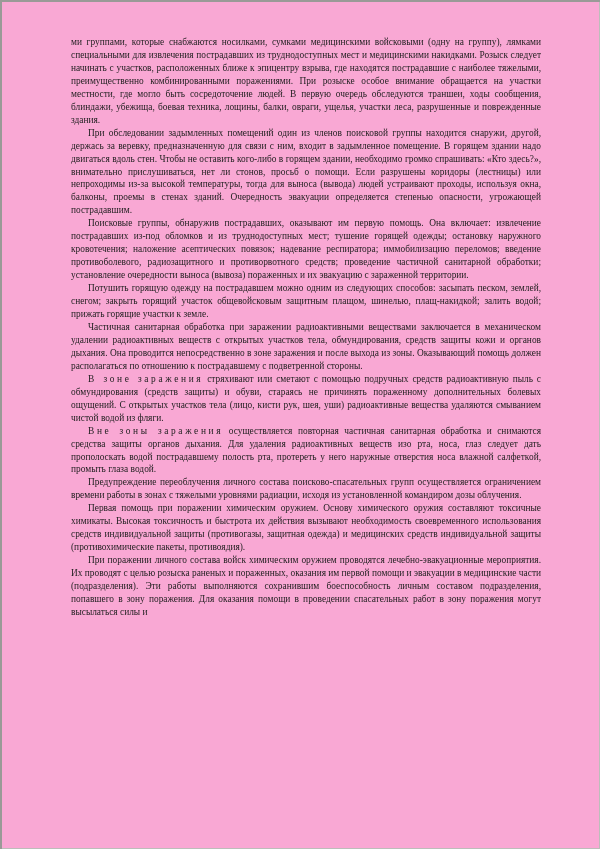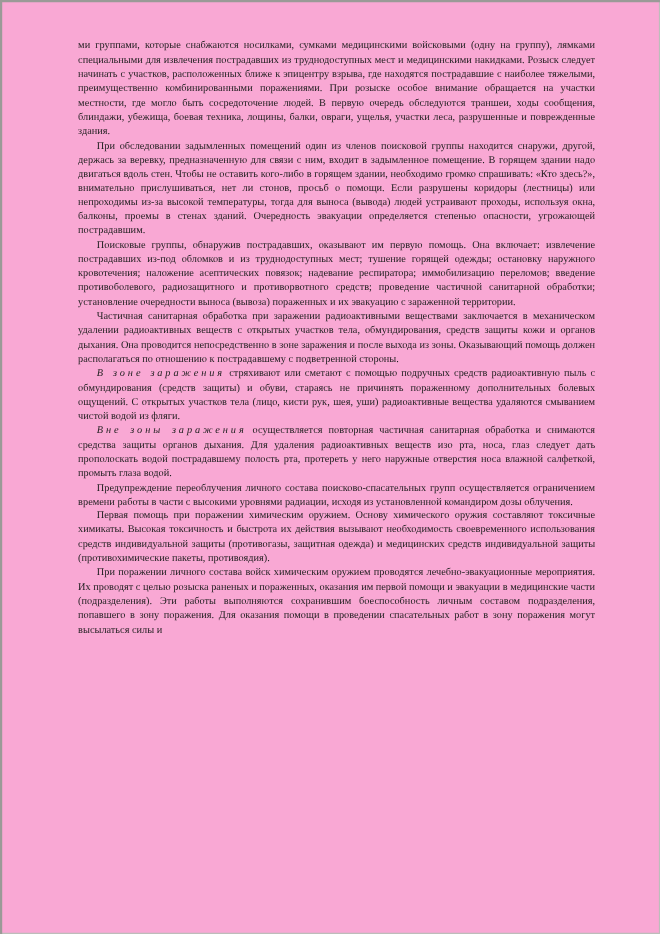--- a/index.html
+++ b/index.html
@@ -38,31 +38,31 @@
     padding: 0;
   }
   p.para.indent {
     text-indent: 17px;
   }
   .run-bold {
     font-weight: normal;
   }
   .run-spaced {
     letter-spacing: 0.28em;
-    font-style: italic;
   }
 </style>
 </head>
 <body style="background: rgb(207, 207, 204);">
 
 <div class="page" style="background: #f9a8d4;">
   <div class="text-block" style="color: rgb(30, 30, 30);">
       <p class="para"><span class="run-normal">ми группами, которые снабжаются носилками, сумками медицинскими войсковыми (одну на группу), лямками специальными для извлечения пострадавших из труднодоступных мест и медицинскими накидками. Розыск следует начинать с участков, расположенных ближе к эпицентру взрыва, где находятся пострадавшие с наиболее тяжелыми, преимущественно комбинированными поражениями. При розыске особое внимание обращается на участки местности, где могло быть сосредоточение людей. В первую очередь обследуются траншеи, ходы сообщения, блиндажи, убежища, боевая техника, лощины, балки, овраги, ущелья, участки леса, разрушенные и поврежденные здания.</span></p>
       <p class="para indent"><span class="run-normal">При обследовании задымленных помещений один из членов поисковой группы находится снаружи, другой, держась за веревку, предназначенную для связи с ним, входит в задымленное помещение. В горящем здании надо двигаться вдоль стен. Чтобы не оставить кого-либо в горящем здании, необходимо громко спрашивать: «Кто здесь?», внимательно прислушиваться, нет ли стонов, просьб о помощи. Если разрушены коридоры (лестницы) или непроходимы из-за высокой температуры, тогда для выноса (вывода) людей устраивают проходы, используя окна, балконы, проемы в стенах зданий. Очередность эвакуации определяется степенью опасности, угрожающей пострадавшим.</span></p>
       <p class="para indent"><span class="run-normal">Поисковые группы, обнаружив пострадавших, оказывают им первую помощь. Она включает: извлечение пострадавших из-под обломков и из труднодоступных мест; тушение горящей одежды; остановку наружного кровотечения; наложение асептических повязок; надевание респиратора; иммобилизацию переломов; введение противоболевого, радиозащитного и противорвотного средств; проведение частичной санитарной обработки; установление очередности выноса (вывоза) пораженных и их эвакуацию с зараженной территории.</span></p>
+      <p class="para indent"><span class="run-normal">Потушить горящую одежду на пострадавшем можно одним из следующих способов: засыпать песком, землей, снегом; закрыть горящий участок общевойсковым защитным плащом, шинелью, плащ-накидкой; залить водой; прижать горящие участки к земле.</span></p>
       <p class="para indent"><span class="run-normal">Частичная санитарная обработка при заражении радиоактивными веществами заключается в механическом удалении радиоактивных веществ с открытых участков тела, обмундирования, средств защиты кожи и органов дыхания. Она проводится непосредственно в зоне заражения и после выхода из зоны. Оказывающий помощь должен располагаться по отношению к пострадавшему с подветренной стороны.</span></p>
       <p class="para indent"><span class="run-spaced">В зоне заражения</span><span class="run-normal"> стряхивают или сметают с помощью подручных средств радиоактивную пыль с обмундирования (средств защиты) и обуви, стараясь не причинять пораженному дополнительных болевых ощущений. С открытых участков тела (лицо, кисти рук, шея, уши) радиоактивные вещества удаляются смыванием чистой водой из фляги.</span></p>
       <p class="para indent"><span class="run-spaced">Вне зоны заражения</span><span class="run-normal"> осуществляется повторная частичная санитарная обработка и снимаются средства защиты органов дыхания. Для удаления радиоактивных веществ изо рта, носа, глаз следует дать прополоскать водой пострадавшему полость рта, протереть у него наружные отверстия носа влажной салфеткой, промыть глаза водой.</span></p>
-      <p class="para indent"><span class="run-normal">Предупреждение переоблучения личного состава поисково-спасательных групп осуществляется ограничением времени работы в части с высокими уровнями радиации, исходя из установленной командиром дозы облучения.</span></p>
+      <p class="para indent"><span class="run-normal">Предупреждение переоблучения личного состава поисково-спасательных групп осуществляется ограничением времени работы в зонах с тяжелыми уровнями радиации, исходя из установленной командиром дозы облучения.</span></p>
       <p class="para indent"><span class="run-bold">Первая помощь при поражении химическим оружием.</span><span class="run-normal"> Основу химического оружия составляют токсичные химикаты. Высокая токсичность и быстрота их действия вызывают необходимость своевременного использования средств индивидуальной защиты (противогазы, защитная одежда) и медицинских средств индивидуальной защиты (противохимические пакеты, противоядия).</span></p>
       <p class="para indent"><span class="run-normal">При поражении личного состава войск химическим оружием проводятся лечебно-эвакуационные мероприятия. Их проводят с целью розыска раненых и пораженных, оказания им первой помощи и эвакуации в медицинские части (подразделения). Эти работы выполняются сохранившим боеспособность личным составом подразделения, попавшего в зону поражения. Для оказания помощи в проведении спасательных работ в зону поражения могут высылаться силы и</span></p>
     </div>
 </div>
 
 </body></html>

